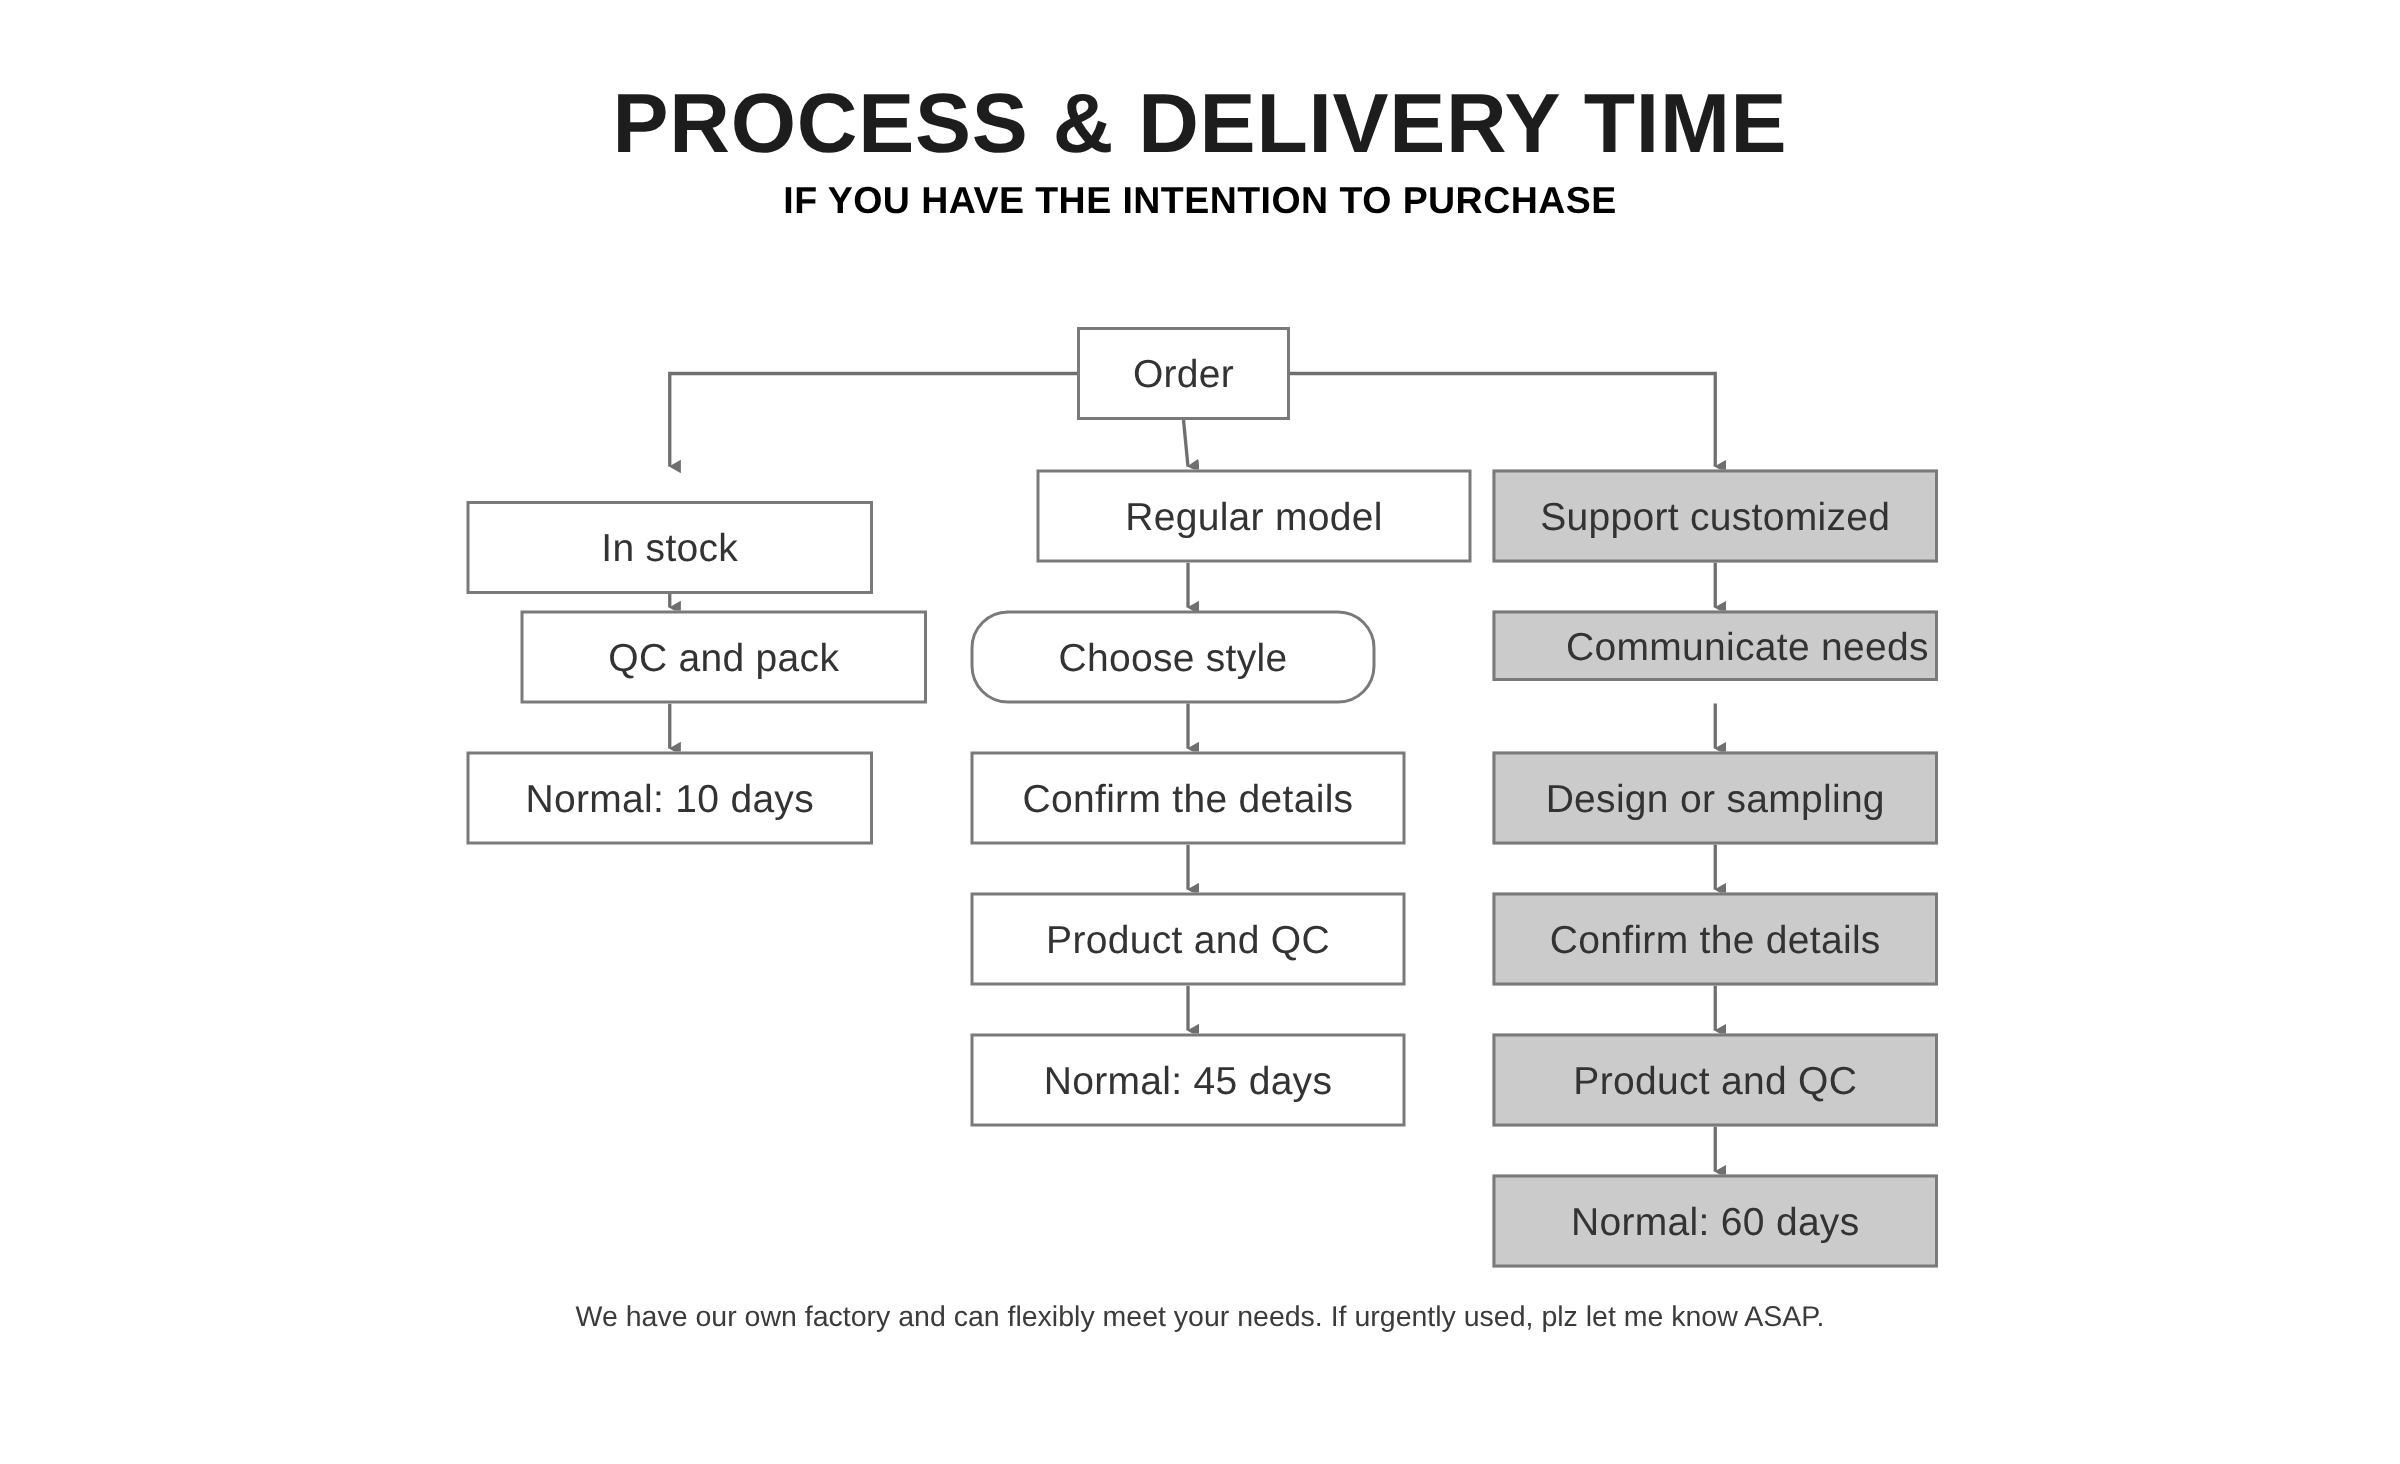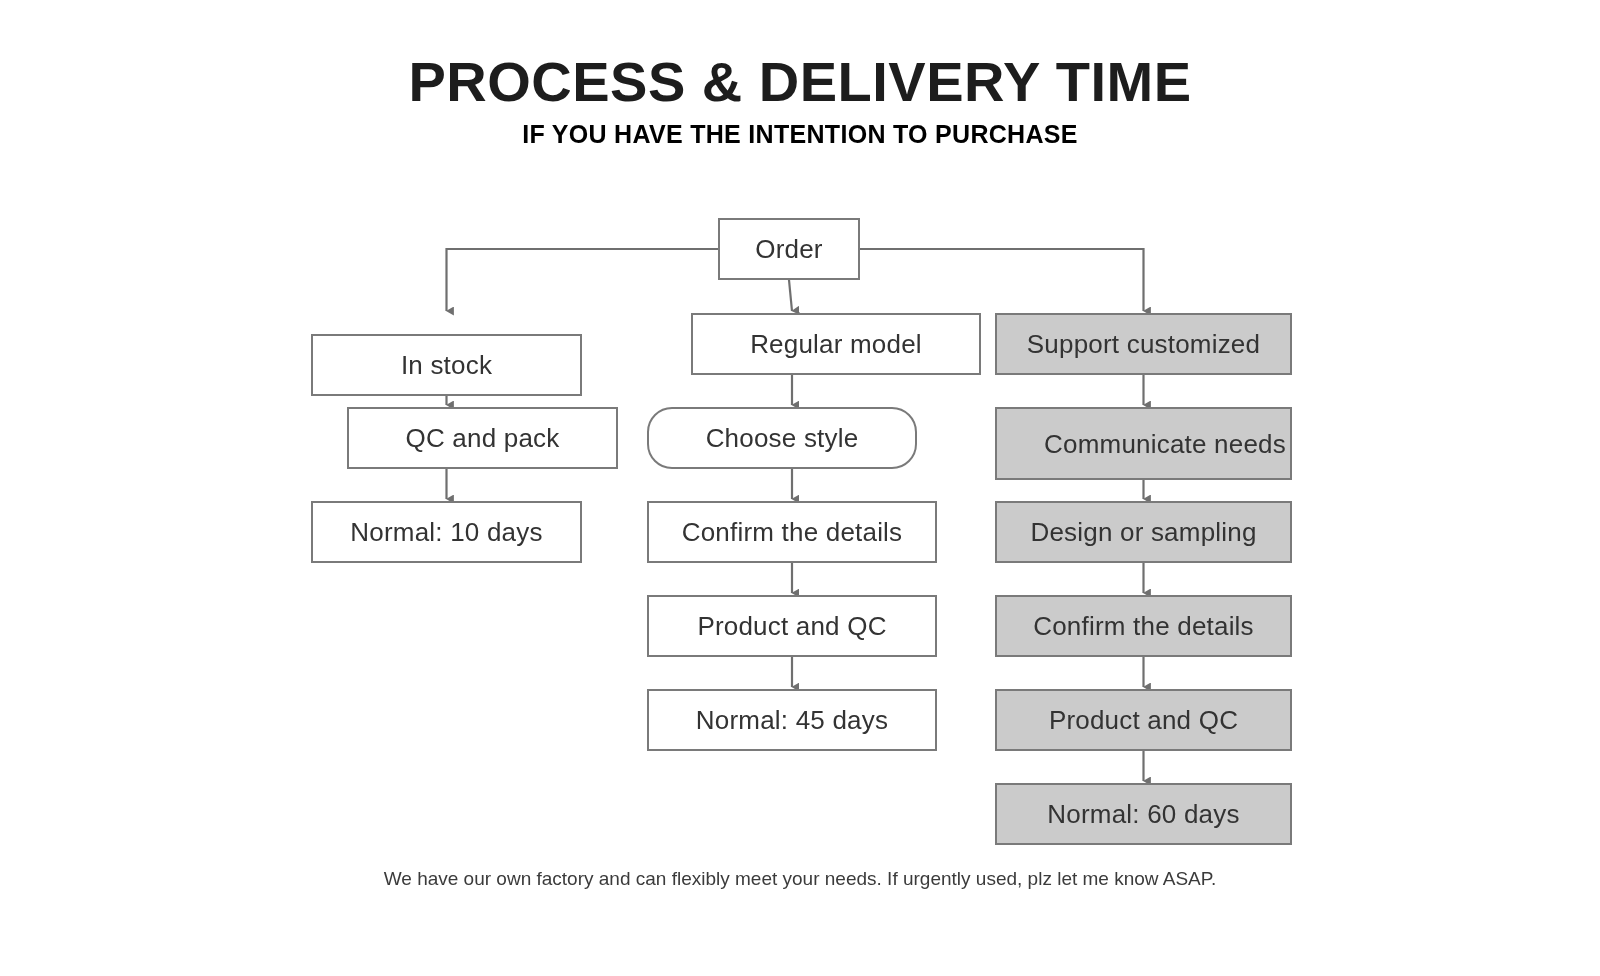--- a/index.html
+++ b/index.html
@@ -155,21 +155,21 @@
       </div>
       <div class="node" style="left: 647px; top: 595px; width: 290px; height: 62px;">
         <span class="label">Product and QC</span>
       </div>
       <div class="node" style="left: 647px; top: 689px; width: 290px; height: 62px;">
         <span class="label">Normal: 45 days</span>
       </div>
       <div class="node shaded" style="left: 995px; top: 313px; width: 297px; height: 62px;">
         <span class="label">Support customized</span>
       </div>
-      <div class="node shaded" style="left: 995px; top: 407px; width: 297px; height: 73px; padding-left: 43px;">
+      <div class="node shaded" style="left: 995px; top: 407px; width: 297px; height: 47px; padding-left: 43px;">
         <span class="label">Communicate needs</span>
       </div>
       <div class="node shaded" style="left: 995px; top: 501px; width: 297px; height: 62px;">
         <span class="label">Design or sampling</span>
       </div>
       <div class="node shaded" style="left: 995px; top: 595px; width: 297px; height: 62px;">
         <span class="label">Confirm the details</span>
       </div>
       <div class="node shaded" style="left: 995px; top: 689px; width: 297px; height: 62px;">
         <span class="label">Product and QC</span>

